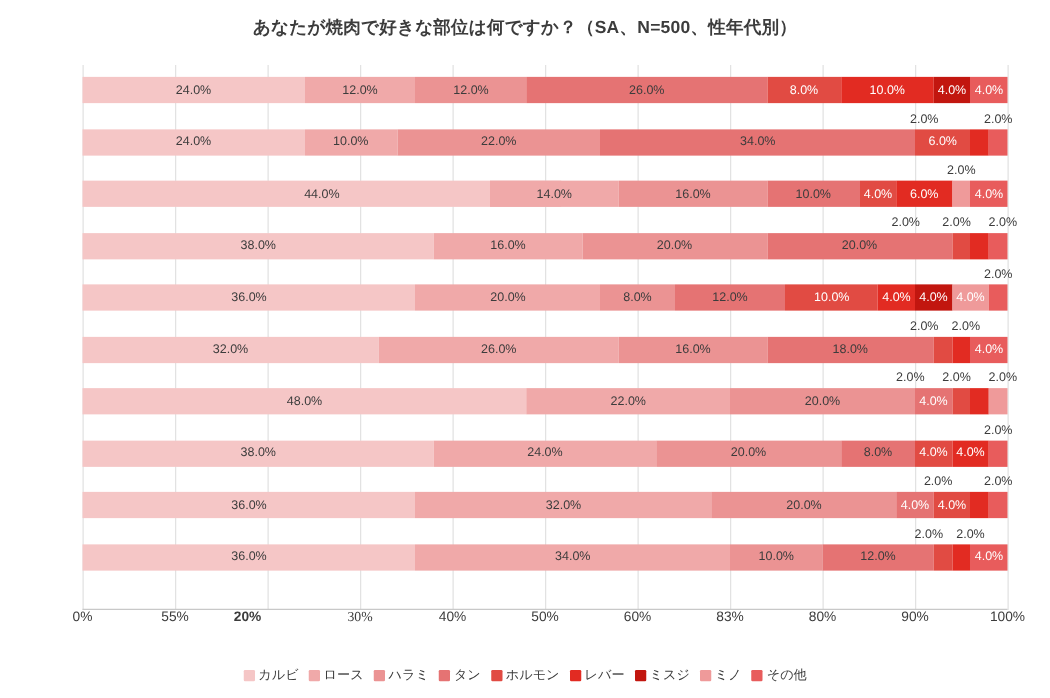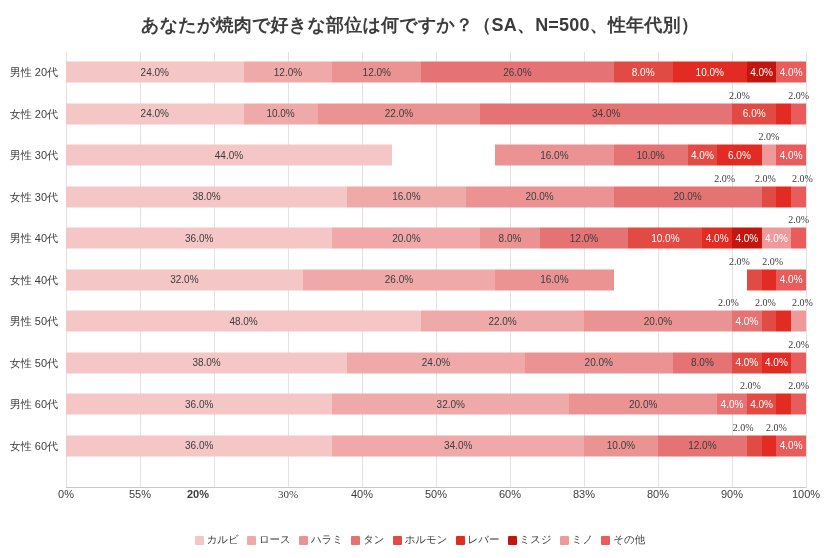--- a/index.html
+++ b/index.html
@@ -22,21 +22,21 @@
     width: 840px; height: 46px;
     background: #ffffff;
     display: flex;
     align-items: center;
   }
   .header-title {
     position: absolute;
     left: 0; right: 0;
     top: 13px;
     text-align: center;
-    font-size: 18px;
+    font-size: 14px;
     font-weight: bold;
     color: #3c3c3c;
     letter-spacing: 0.2px;
   }
   .logo {
     position: absolute;
     right: 14px; top: 13px;
     font-size: 21px;
     font-weight: bold;
     color: #e8382c;
@@ -106,21 +106,20 @@
     color: #3c3c3c;
     white-space: nowrap;
   }
   .seg-label.light { color: #ffffff; }
   .callout {
     position: absolute;
     font-size: 10px;
     color: #3c3c3c;
     white-space: nowrap;
     transform: translateX(-50%);
-    font-family: Liberation Serif, serif;
   }
   .xticks {
     position: absolute;
     left: 66px;
     bottom: 10px;
     width: 740px;
     height: 18px;
   }
   .xtick {
     position: absolute;
@@ -157,32 +156,20 @@
 </head>
 <body>
 
 <div id="page">
 
   <div class="header">
     <div class="header-title">あなたが焼肉で好きな部位は何ですか？（SA、N=500、性年代別）</div>
   </div>
 
   <div class="plot">
-    <div class="rowlabels" id="rowlabels">
-        <div class="rowlabel" style="top: 26px;">男性 20代</div>
-        <div class="rowlabel" style="top: 67.5px;">女性 20代</div>
-        <div class="rowlabel" style="top: 109px;">男性 30代</div>
-        <div class="rowlabel" style="top: 150.5px;">女性 30代</div>
-        <div class="rowlabel" style="top: 192px;">男性 40代</div>
-        <div class="rowlabel" style="top: 233.5px;">女性 40代</div>
-        <div class="rowlabel" style="top: 275px;">男性 50代</div>
-        <div class="rowlabel" style="top: 316.5px;">女性 50代</div>
-        <div class="rowlabel" style="top: 358px;">男性 60代</div>
-        <div class="rowlabel" style="top: 399.5px;">女性 60代</div>
-      </div>
     <div class="bars" id="bars">
         <div class="gridline" style="left: 0px;"></div>
         <div class="gridline" style="left: 74px;"></div>
         <div class="gridline" style="left: 148px;"></div>
         <div class="gridline" style="left: 222px;"></div>
         <div class="gridline" style="left: 296px;"></div>
         <div class="gridline" style="left: 370px;"></div>
         <div class="gridline" style="left: 444px;"></div>
         <div class="gridline" style="left: 518px;"></div>
         <div class="gridline" style="left: 592px;"></div>
@@ -230,22 +217,25 @@
           </div>
           <div class="seg" style="left: 666px; width: 44.4px; background: rgb(225, 75, 67);">
             <span class="seg-label light">6.0%</span>
           </div>
           <div class="seg" style="left: 710.4px; width: 14.8px; background: rgb(226, 43, 34);"></div>
           <div class="seg" style="left: 725.2px; width: 14.8px; background: rgb(232, 92, 92);"></div>
         </div>
         <div class="callout" style="left: 673.4px; top: 43.5px;">2.0%</div>
         <div class="callout" style="left: 732.6px; top: 43.5px;">2.0%</div>
         <div class="bar-row" style="top: 109px;">
-          <div class="seg" style="left: 0px; width: 326px; background: rgb(245, 198, 198);">
+          <div class="seg" style="left: 0px; width: 383px; background: rgb(245, 198, 198);">
             <span class="seg-label">44.0%</span>
+          </div>
+          <div class="seg" style="left: 325.6px; width: 103.6px; background: rgb(240, 169, 169);">
+            <span class="seg-label">14.0%</span>
           </div>
           <div class="seg" style="left: 429.2px; width: 118.4px; background: rgb(235, 147, 147);">
             <span class="seg-label">16.0%</span>
           </div>
           <div class="seg" style="left: 547.6px; width: 74px; background: rgb(229, 115, 115);">
             <span class="seg-label">10.0%</span>
           </div>
           <div class="seg" style="left: 621.6px; width: 29.6px; background: rgb(225, 75, 67);">
             <span class="seg-label light">4.0%</span>
           </div>
@@ -308,20 +298,23 @@
         <div class="callout" style="left: 732.6px; top: 168px;">2.0%</div>
         <div class="bar-row" style="top: 233.5px;">
           <div class="seg" style="left: 0px; width: 236.8px; background: rgb(245, 198, 198);">
             <span class="seg-label">32.0%</span>
           </div>
           <div class="seg" style="left: 236.8px; width: 192.4px; background: rgb(240, 169, 169);">
             <span class="seg-label">26.0%</span>
           </div>
           <div class="seg" style="left: 429.2px; width: 118.4px; background: rgb(235, 147, 147);">
             <span class="seg-label">16.0%</span>
+          </div>
+          <div class="seg" style="left: 547.6px; width: 133.2px; background: rgb(229, 115, 115);">
+            <span class="seg-label">18.0%</span>
           </div>
           <div class="seg" style="left: 680.8px; width: 14.8px; background: rgb(225, 75, 67);"></div>
           <div class="seg" style="left: 695.6px; width: 14.8px; background: rgb(226, 43, 34);"></div>
           <div class="seg" style="left: 710.4px; width: 29.6px; background: rgb(232, 92, 92);">
             <span class="seg-label light">4.0%</span>
           </div>
         </div>
         <div class="callout" style="left: 673.4px; top: 209.5px;">2.0%</div>
         <div class="callout" style="left: 706.7px; top: 209.5px;">2.0%</div>
         <div class="bar-row" style="top: 275px;">

